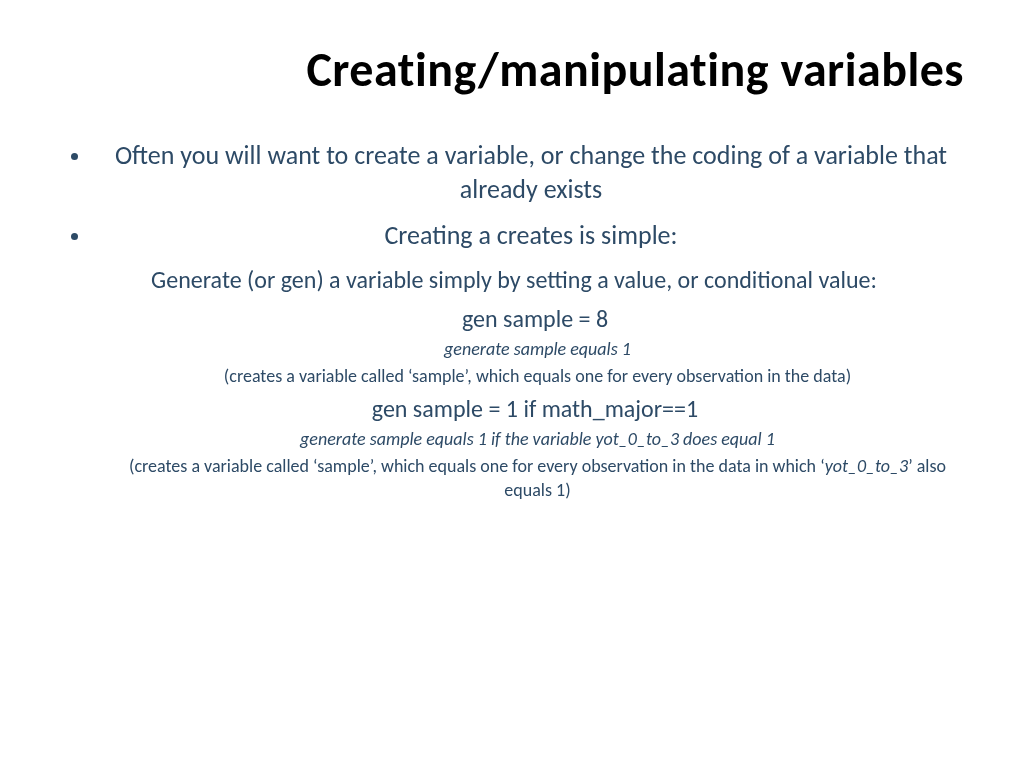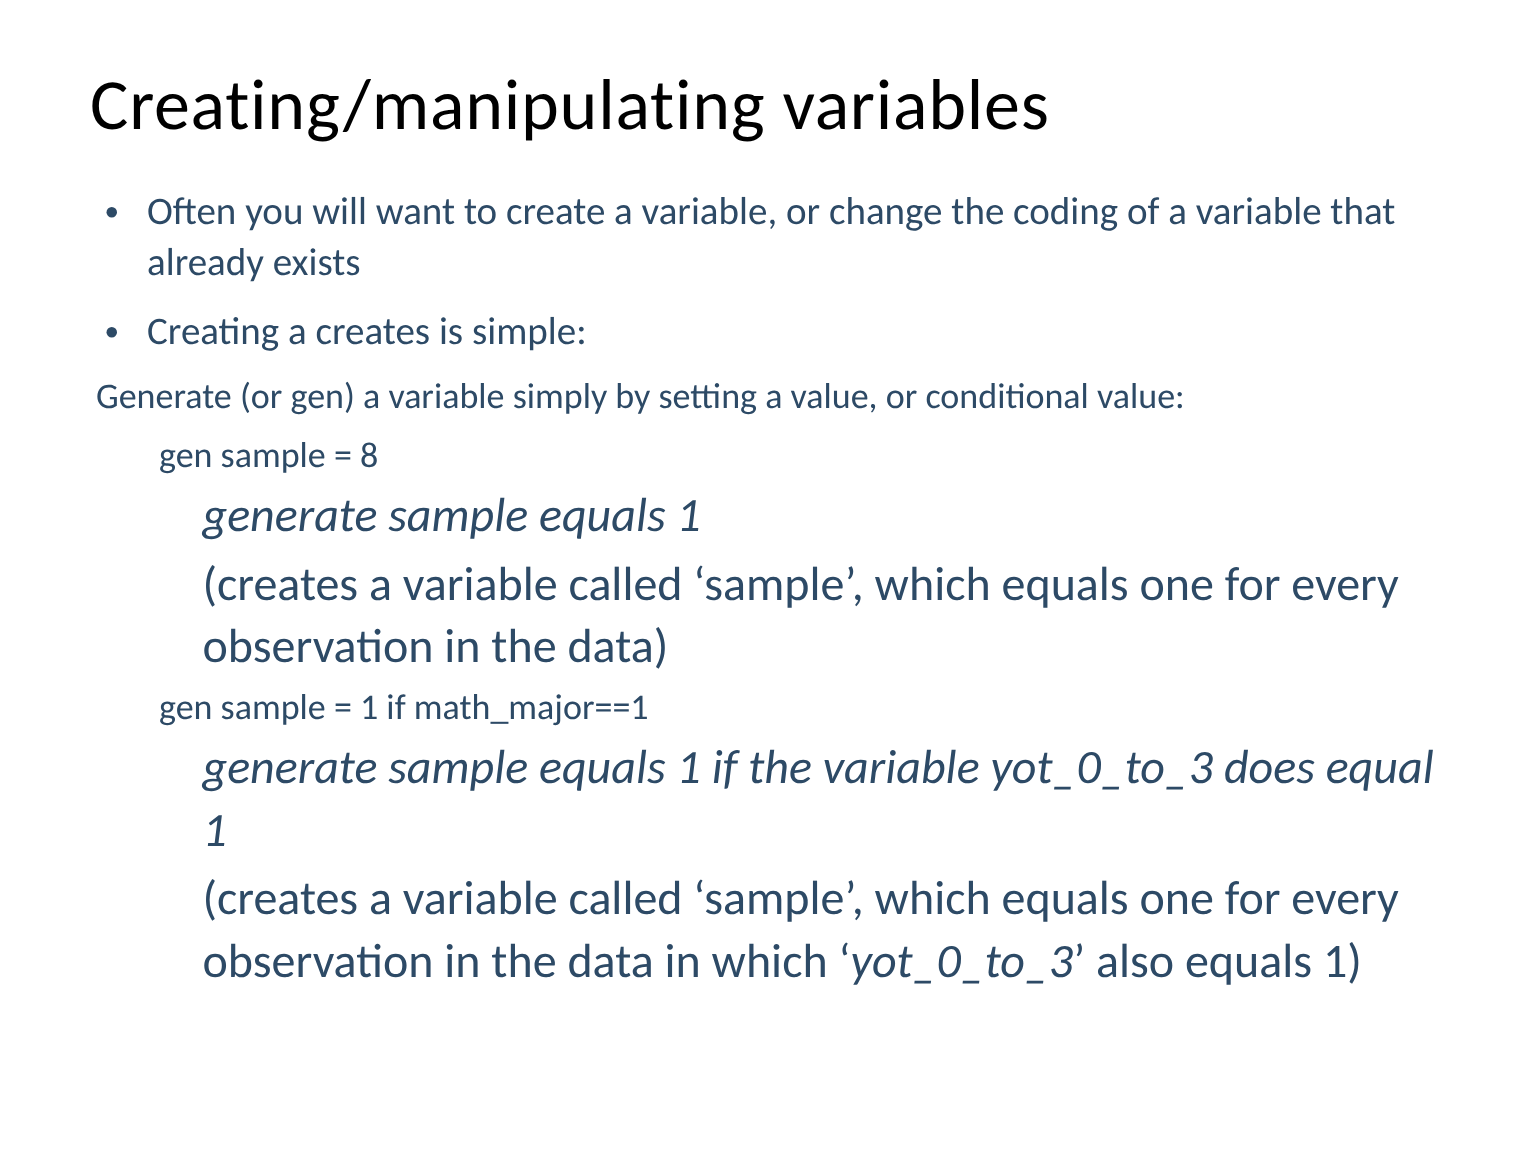--- a/index.html
+++ b/index.html
@@ -12,30 +12,31 @@
     overflow: hidden;
   }
   .slide {
     width: 1024px;
     height: 768px;
     box-sizing: border-box;
     padding: 30px 60px 40px 60px;
   }
   .title {
     font-size: 48px;
-    font-weight: 400;
+    font-weight: 700;
     color: #000000;
-    text-align: left;
-    margin: 10px 0 25px 0;
+    text-align: right;
+    margin: 10px 0 40px 0;
     letter-spacing: 0.5px;
   }
   .body-content {
     color: #2d4a66;
     font-size: 26px;
     line-height: 1.3;
+    text-align: center;
   }
   ul.main-list {
     margin: 0 0 8px 0;
     padding-left: 32px;
   }
   ul.main-list > li {
     margin-bottom: 12px;
     padding-left: 6px;
   }
   ul.main-list > li::marker {
@@ -48,22 +49,22 @@
     line-height: 1.35;
     margin-left: 4px;
     margin-bottom: 6px;
   }
   .indent1 {
     margin-left: 46px;
     font-size: 24px;
     margin-bottom: 4px;
   }
   .indent2 {
-    margin-left: 75px;
-    font-size: 32px;
+    margin-left: 51px;
+    font-size: 18px;
     margin-bottom: 4px;
   }
   .italic {
     font-style: italic;
   }
 </style>
 </head>
 <body>
 
 <div class="slide">

